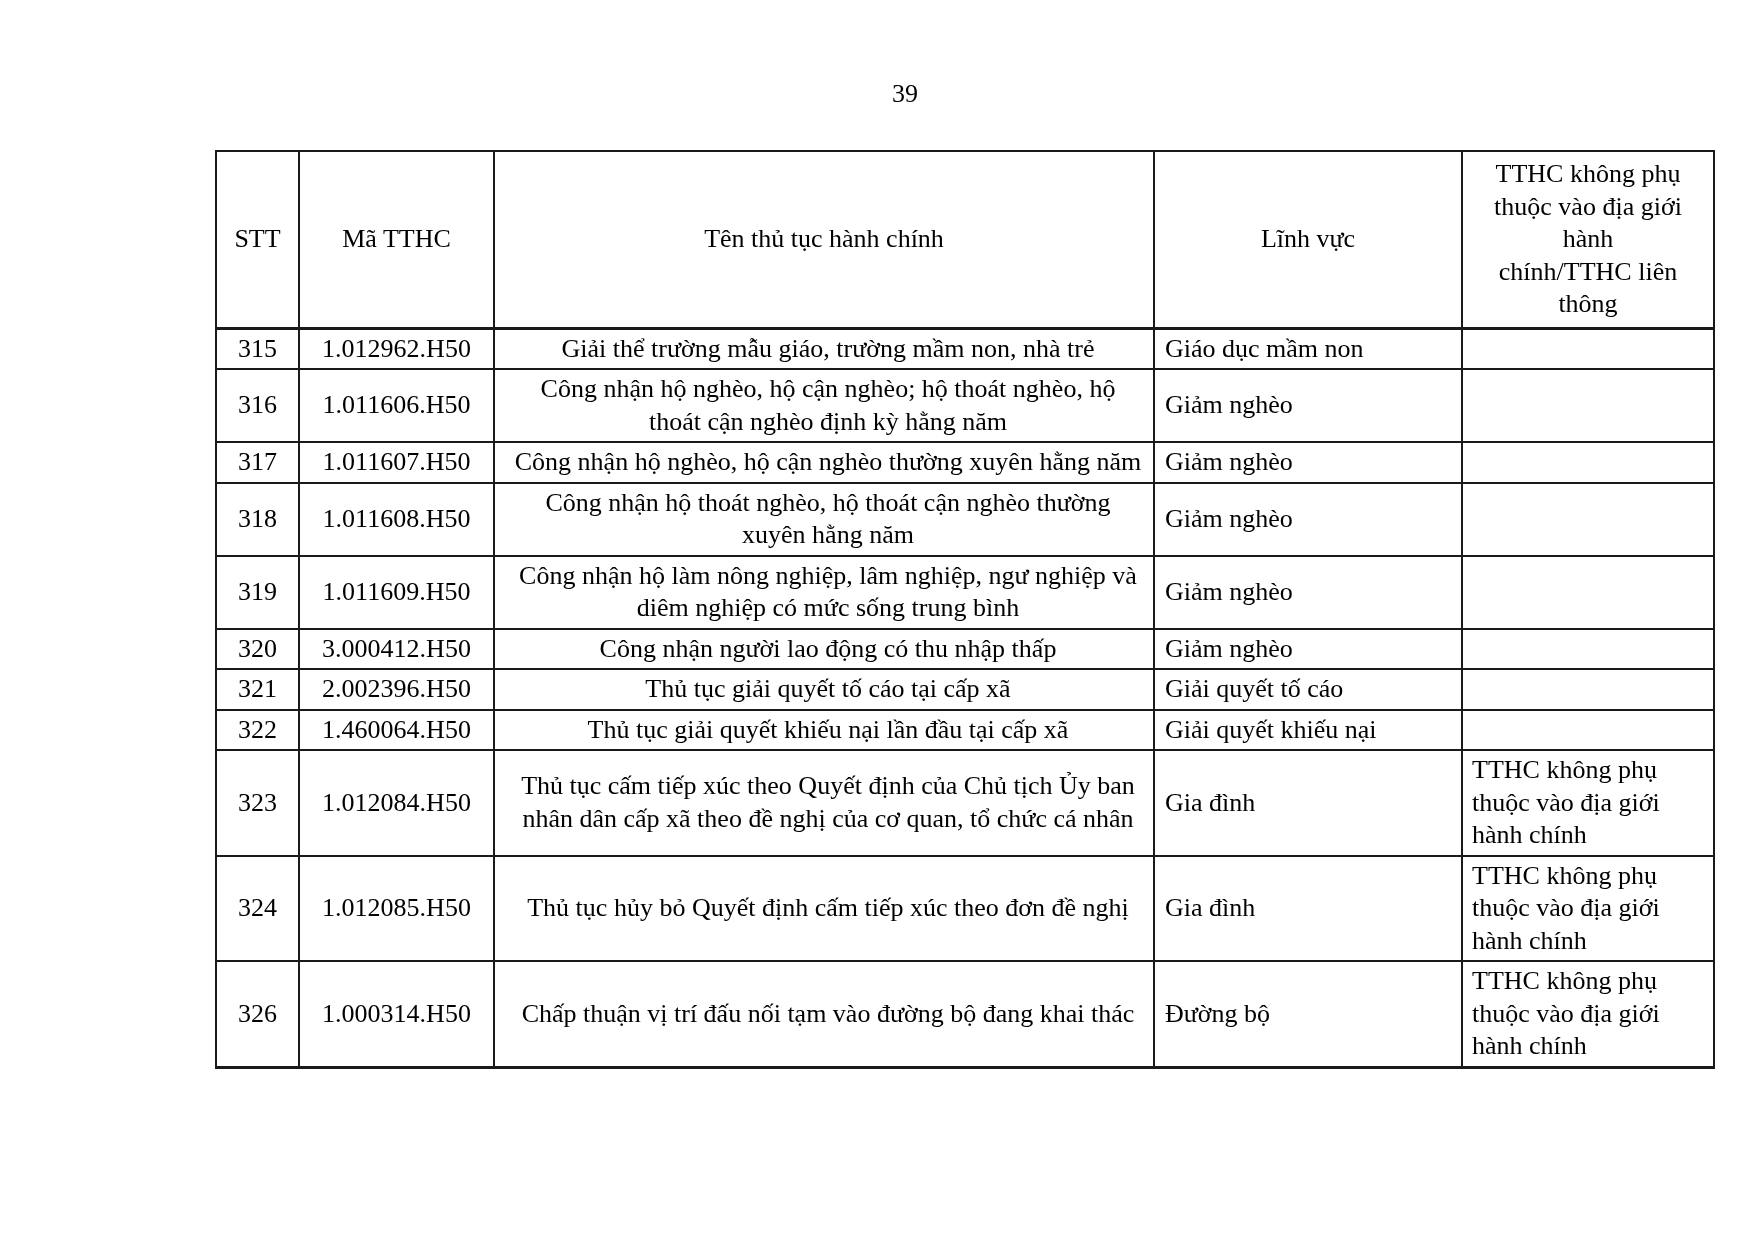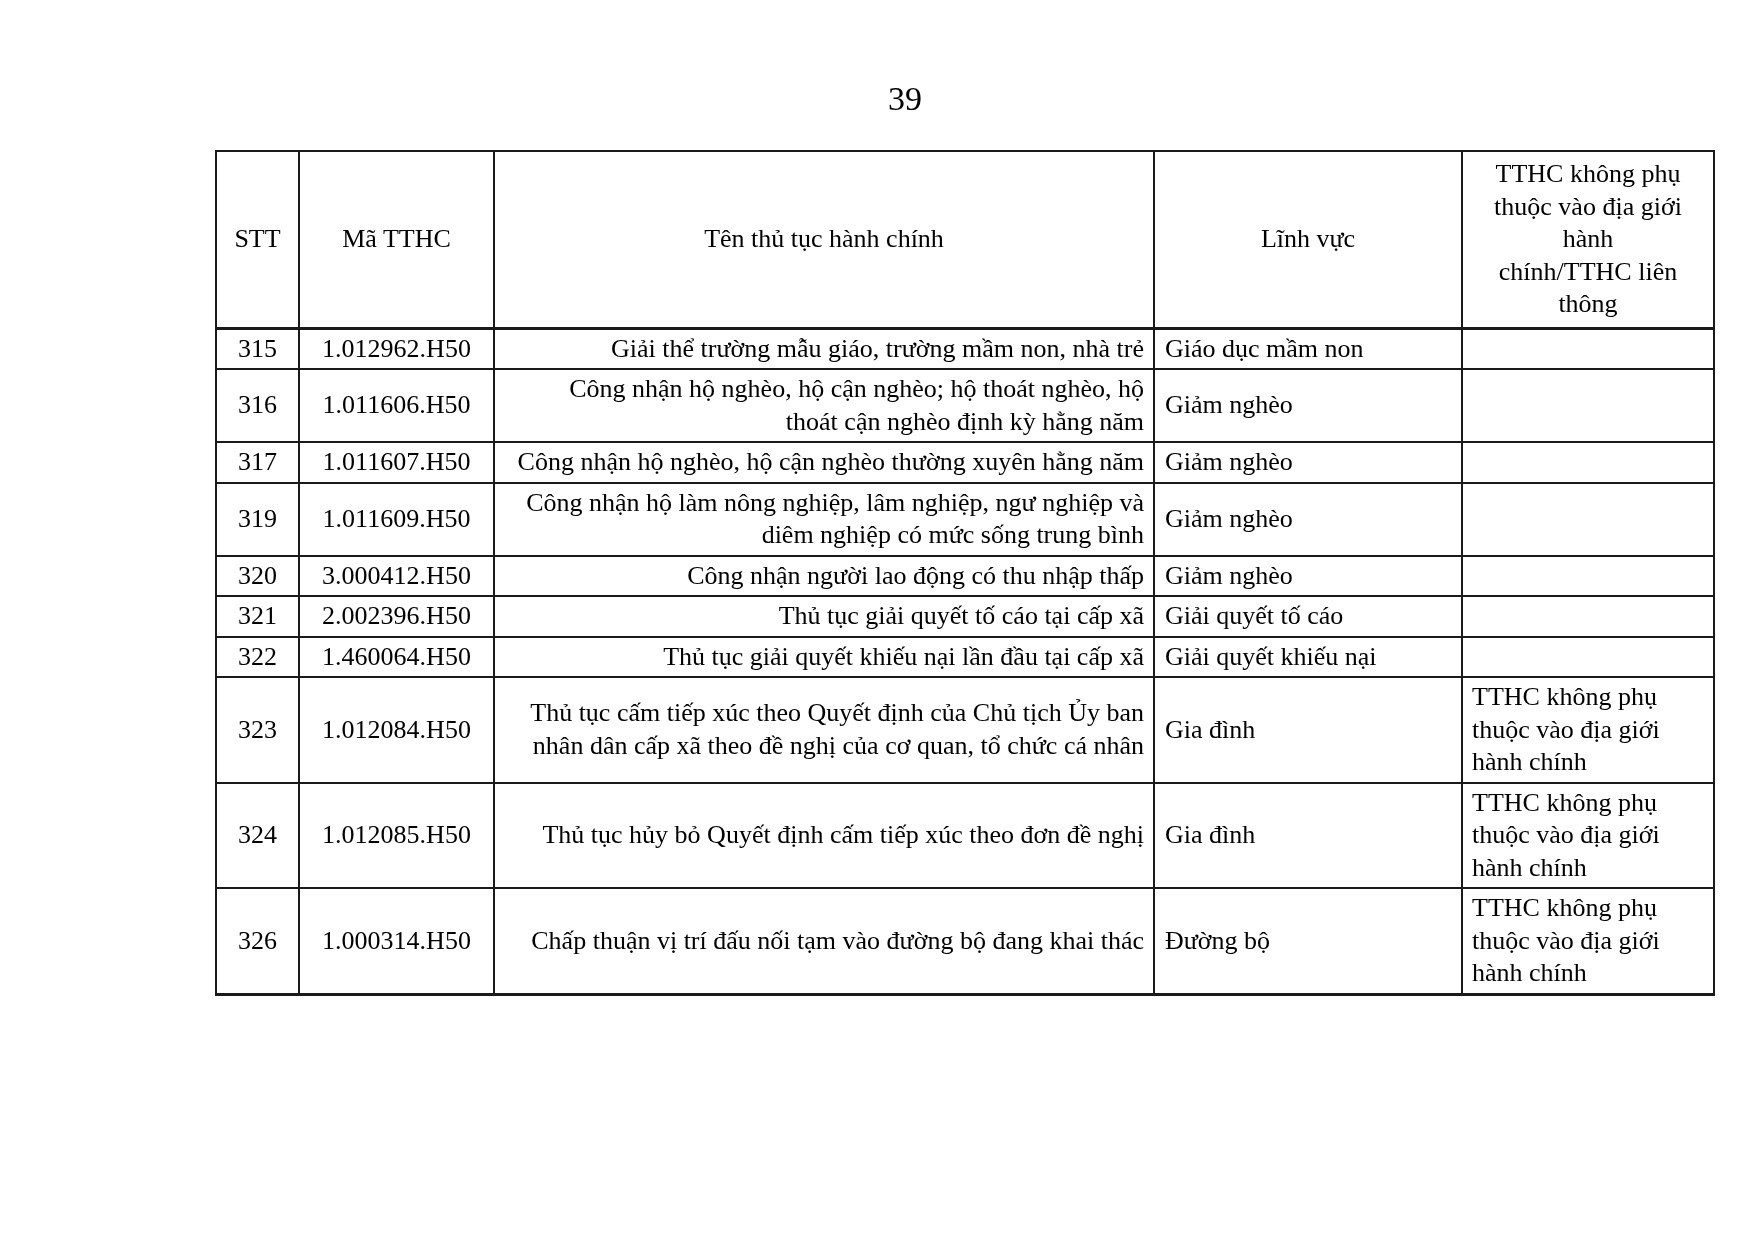--- a/index.html
+++ b/index.html
@@ -10,21 +10,21 @@
     background: #ffffff;
     font-family: "Liberation Serif", "DejaVu Serif", serif;
     color: #000000;
   }
   #page-number {
     position: absolute;
     left: 215px;
     top: 80px;
     width: 1380px;
     text-align: center;
-    font-size: 34px;
+    font-size: 26px;
     line-height: 1.1;
   }
   table#proc-table {
     position: absolute;
     left: 215px;
     top: 150px;
     width: 1498px;
     border-collapse: collapse;
     table-layout: fixed;
     font-size: 26px;
@@ -43,21 +43,21 @@
   }
   #proc-table tr:last-child th, #proc-table tr:last-child td { border-bottom-width: 3px; }
   #proc-table th {
     font-weight: normal;
     text-align: center;
     padding: 6px 5px;
   }
   #proc-table th.h-lt { white-space: pre-line; }
   #proc-table td.t-stt { text-align: center; padding: 3px 10px; }
   #proc-table td.t-ma  { text-align: center; padding: 3px 10px; }
-  #proc-table td.t-ten { text-align: right; padding-left: 17px; padding-right: 9px; margin-top: 16px; }
+  #proc-table td.t-ten { text-align: center; padding-left: 17px; padding-right: 9px; margin-top: 16px; }
   #proc-table td.t-lv  { text-align: left; padding-left: 10px; margin-top: 44px; }
   #proc-table td.t-lt  { text-align: left; padding-left: 9px; padding-right: 6px; }
 </style>
 </head>
 <body>
 
 <div id="page">
   <div id="page-number">39</div>
 
   <table id="proc-table">
@@ -90,20 +90,27 @@
       <td class="t-stt">316</td>
       <td class="t-ma">1.011606.H50</td>
       <td class="t-ten">Công nhận hộ nghèo, hộ cận nghèo; hộ thoát nghèo, hộ thoát cận nghèo định kỳ hằng năm</td>
       <td class="t-lv">Giảm nghèo</td>
       <td class="t-lt"></td>
     </tr>
         <tr>
       <td class="t-stt">317</td>
       <td class="t-ma">1.011607.H50</td>
       <td class="t-ten">Công nhận hộ nghèo, hộ cận nghèo thường xuyên hằng năm</td>
+      <td class="t-lv">Giảm nghèo</td>
+      <td class="t-lt"></td>
+    </tr>
+        <tr>
+      <td class="t-stt">318</td>
+      <td class="t-ma">1.011608.H50</td>
+      <td class="t-ten">Công nhận hộ thoát nghèo, hộ thoát cận nghèo thường xuyên hằng năm</td>
       <td class="t-lv">Giảm nghèo</td>
       <td class="t-lt"></td>
     </tr>
         <tr>
       <td class="t-stt">319</td>
       <td class="t-ma">1.011609.H50</td>
       <td class="t-ten">Công nhận hộ làm nông nghiệp, lâm nghiệp, ngư nghiệp và diêm nghiệp có mức sống trung bình</td>
       <td class="t-lv">Giảm nghèo</td>
       <td class="t-lt"></td>
     </tr>

